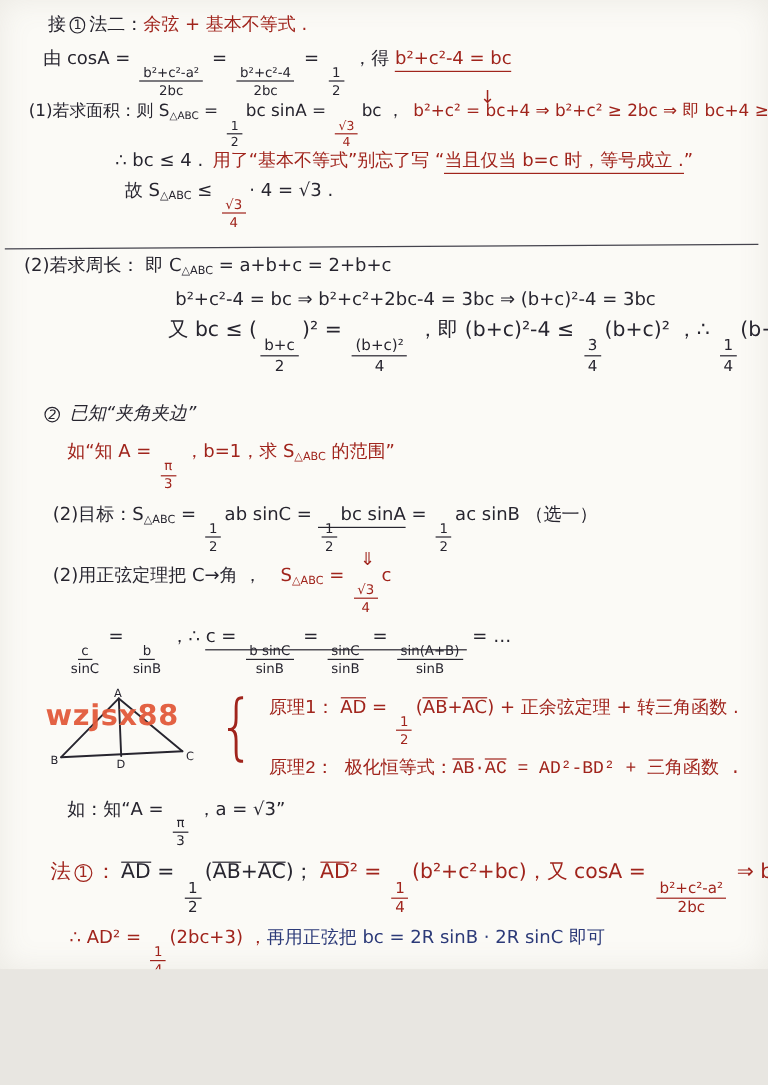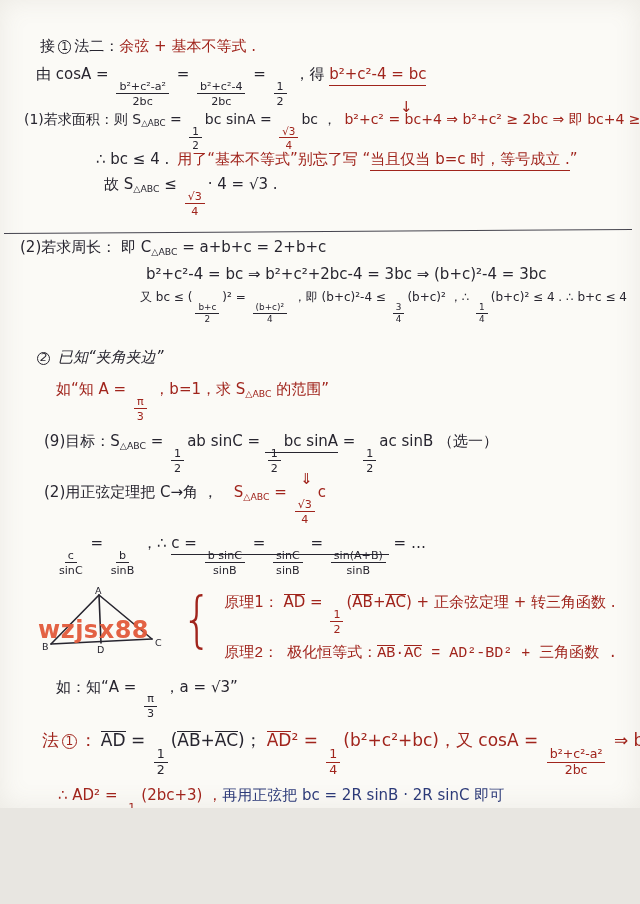--- a/index.html
+++ b/index.html
@@ -8,21 +8,21 @@
     font-family:"DejaVu Sans","Liberation Sans",sans-serif;
     background:#e8e6e1;
   }
   .page{
     position:relative;
     width:640px;height:808px;
     margin:0 auto;
     background:var(--paper,#fbfaf6);
     overflow:hidden;
     box-sizing:border-box;
-    padding-top:30px;
+    padding-top:4px;
     box-shadow:inset 0 0 26px rgba(120,115,100,0.12);
   }
   .hline{
     font-size:15px;
     line-height:1.25;
     margin-top:7px;
     white-space:nowrap;
     color:var(--ink,#27252f);
   }
   .c-r{color:var(--red,#a0241c);}
@@ -44,21 +44,21 @@
   .frac .fn{font-size:0.74em;padding:0 3px 1.5px;border-bottom:1.3px solid currentColor;white-space:nowrap;}
   .frac .fd{font-size:0.74em;padding-top:1.5px;white-space:nowrap;}
   .divider{
     border:none;border-top:1.7px solid var(--divider,#45444e);
     margin:14px 8px 6px 4px;transform:rotate(-0.35deg);
   }
   .fig-row{display:flex;align-items:flex-start;margin:10px 0 0 42px;}
   .fig-wrap{position:relative;width:122px;height:68px;flex:none;}
   .fig-wrap svg{position:absolute;left:0;top:0;}
   .watermark{
-    position:absolute;left:-4px;top:30px;
+    position:absolute;left:-4px;top:9px;
     font-size:24px;font-weight:bold;letter-spacing:0.5px;
     color:var(--orange,#e25a3b);opacity:0.95;
   }
   .brace{
     font-size:60px;line-height:66px;font-weight:200;
     color:var(--red,#a0241c);margin:0 8px 0 14px;flex:none;
     transform:scaleX(0.8);
   }
   .principles{padding-top:3px;}
   .principles .hline{margin-top:4px;}
@@ -94,39 +94,39 @@
           <span class="fn">√3</span>
           <span class="fd">4</span>
         </span><span>· 4 = √3 .</span></div>
     </div>
 
   <hr class="divider">
 
   <div>
       <div class="hline" style="padding-left: 20px; margin-top: 4px;"><span>(2)若求周长： 即 C</span><span class="sub">△ABC</span><span> = a+b+c = 2+b+c</span></div>
       <div class="hline" style="padding-left: 146px; margin-top: 8px;"><span>b²+c²-4 = bc  ⇒  b²+c²+2bc-4 = 3bc  ⇒  (b+c)²-4 = 3bc</span></div>
-      <div class="hline" style="padding-left: 140px; margin-top: 6px; font-size: 12px;"><span>又 bc ≤ (</span><span class="frac">
+      <div class="hline" style="padding-left: 140px; margin-top: 6px; font-size: 17px; text-align: right;"><span>又 bc ≤ (</span><span class="frac">
           <span class="fn">b+c</span>
           <span class="fd">2</span>
         </span><span>)² = </span><span class="frac">
           <span class="fn">(b+c)²</span>
           <span class="fd">4</span>
         </span><span> ，即 (b+c)²-4 ≤ </span><span class="frac">
           <span class="fn">3</span>
           <span class="fd">4</span>
         </span><span>(b+c)² ，∴ </span><span class="frac">
           <span class="fn">1</span>
           <span class="fd">4</span>
         </span><span>(b+c)² ≤ 4 .  ∴ b+c ≤ 4</span></div>
       <div class="hline" style="padding-left: 34px; margin-top: 24px; font-style: italic;"><span class="circ">2</span><span> 已知“夹角夹边”</span></div>
       <div class="hline c-r" style="padding-left: 56px; margin-top: 13px;"><span>如“知 A = </span><span class="frac">
           <span class="fn">π</span>
           <span class="fd">3</span>
         </span><span> ，b=1，求 S</span><span class="sub">△ABC</span><span> 的范围”</span></div>
-      <div class="hline" style="padding-left: 44px; margin-top: 10px;"><span>(9)目标：S</span><span class="sub">△ABC</span><span> = </span><span class="frac">
+      <div class="hline" style="padding-left: 44px; margin-top: 10px;"><span>(2)目标：S</span><span class="sub">△ABC</span><span> = </span><span class="frac">
           <span class="fn">1</span>
           <span class="fd">2</span>
         </span><span>ab sinC = </span><span class="u"><span class="frac">
             <span class="fn">1</span>
             <span class="fd">2</span>
           </span><span>bc sinA</span></span><span> = </span><span class="frac">
           <span class="fn">1</span>
           <span class="fd">2</span>
         </span><span>ac sinB （选一）</span></div>
       <div class="hline" style="padding-left: 300px; margin-top: -4px; margin-bottom: -6px;"><span class="c-r">⇓</span></div>

